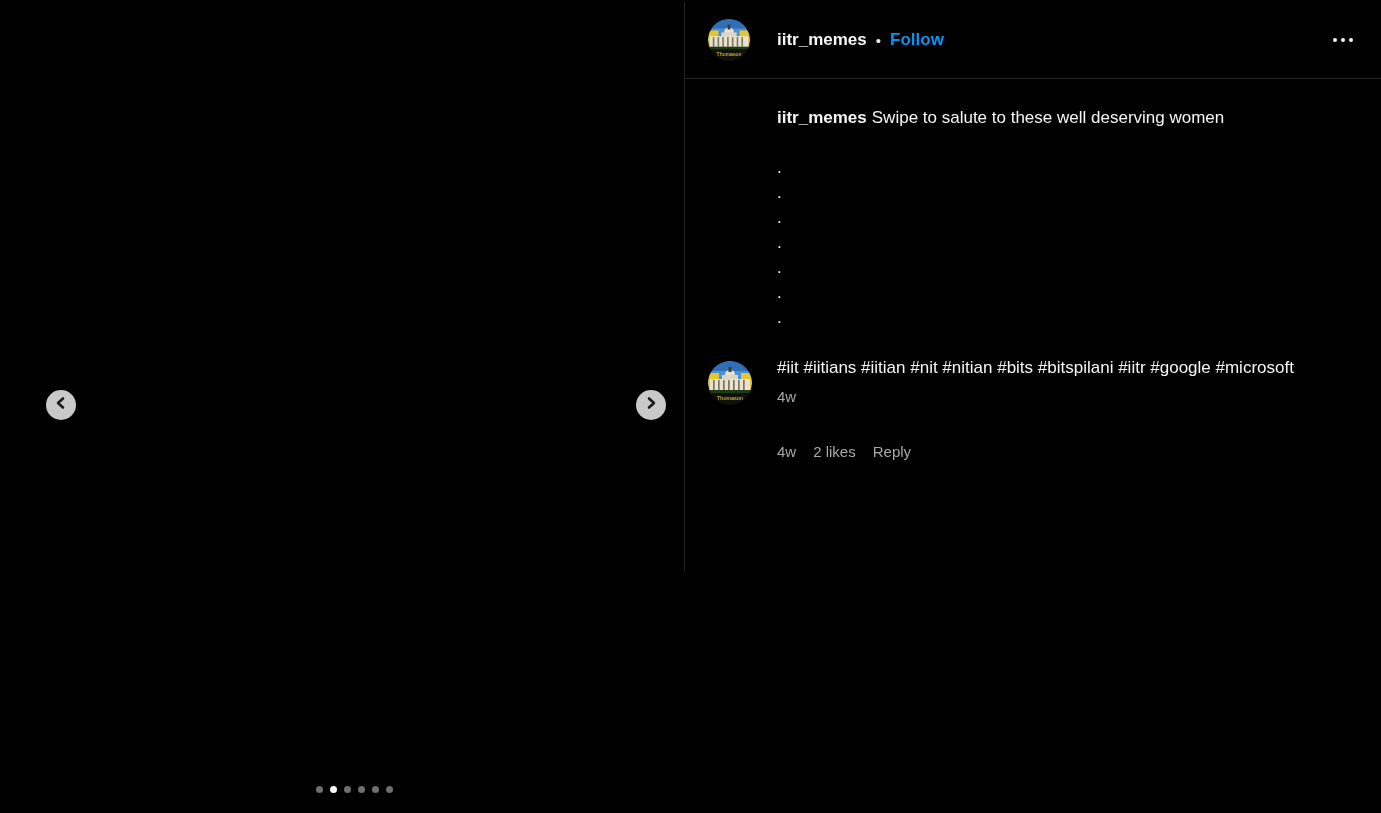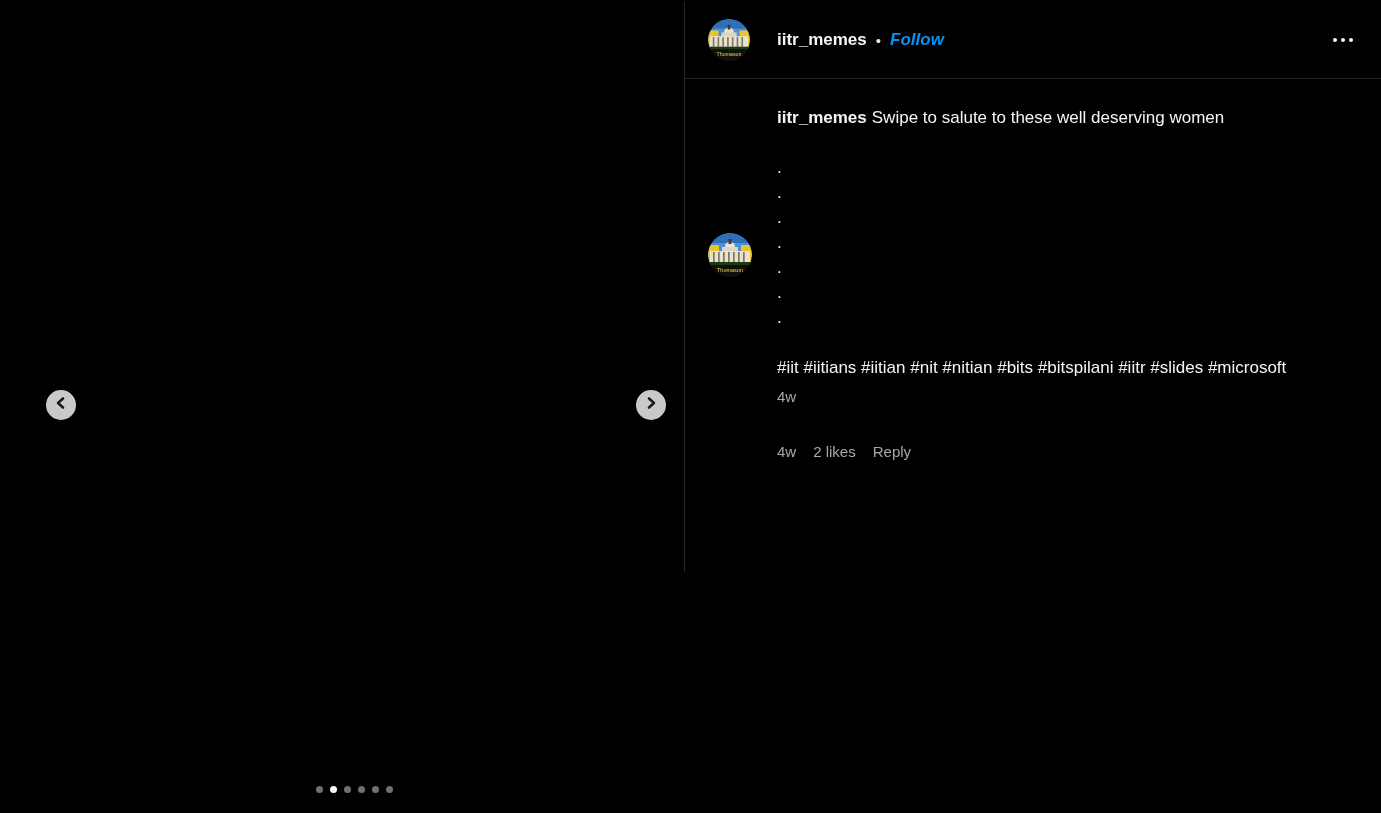--- a/index.html
+++ b/index.html
@@ -62,35 +62,35 @@
     background:#0e0e10;
   }
   .avatar svg { display:block; }
   .header-avatar { width:42px; height:42px; margin-right:27px; }
   .username {
     font-size:17px; font-weight:700; color:#f5f5f5;
     cursor:pointer;
   }
   .sep-bullet { color:#e8e8e8; margin:0 9px; font-size:15px; }
   .follow-link {
-    color:#0095f6; font-size:17px; font-weight:600; cursor:pointer;font-style:italic;
+    color:#0095f6; font-size:17px; font-weight:600; cursor:pointer;
   }
   .more-btn {
     margin-left:auto;
     display:flex; gap:4px; align-items:center;
     padding:6px 2px;
     cursor:pointer;
   }
   .more-btn i {
     width:4px; height:4px; border-radius:50%; background:#f5f5f5; display:block;
   }
 
   .comments-area { padding:26px 24px 0 24px; }
 
-  .caption-row { display:flex; align-items:center; }
+  .caption-row { display:flex; align-items:flex-end; }
   .caption-avatar { width:44px; height:44px; margin-right:25px; }
   .caption-col { width:580px; }
   .caption-text {
     font-size:17px; line-height:25px; color:#f5f5f5;
     white-space:pre-line;
   }
   .caption-username { font-weight:700; margin-right:5px; cursor:pointer; white-space:normal; }
   .caption-hashtags { color:#f5f5f5; cursor:pointer; }
   .caption-time {
     margin-top:8px;
@@ -225,21 +225,21 @@
         <div class="caption-text"><span class="caption-username">iitr_memes</span><span>Swipe to salute to these well deserving women
 
 .
 .
 .
 .
 .
 .
 .
 
-</span><span class="caption-hashtags">#iit #iitians #iitian #nit #nitian #bits #bitspilani #iitr #slides #microsoft</span></div>
+</span><span class="caption-hashtags">#iit #iitians #iitian #nit #nitian #bits #bitspilani #iitr #google #microsoft</span></div>
         <div class="caption-time">4w</div>
       </div>
     </div>
 
     <div class="comment-block">
       <div class="comment-meta">
         <span class="meta-item">4w</span>
         <span class="meta-action">2 likes</span>
         <span class="meta-action">Reply</span>
       </div>

